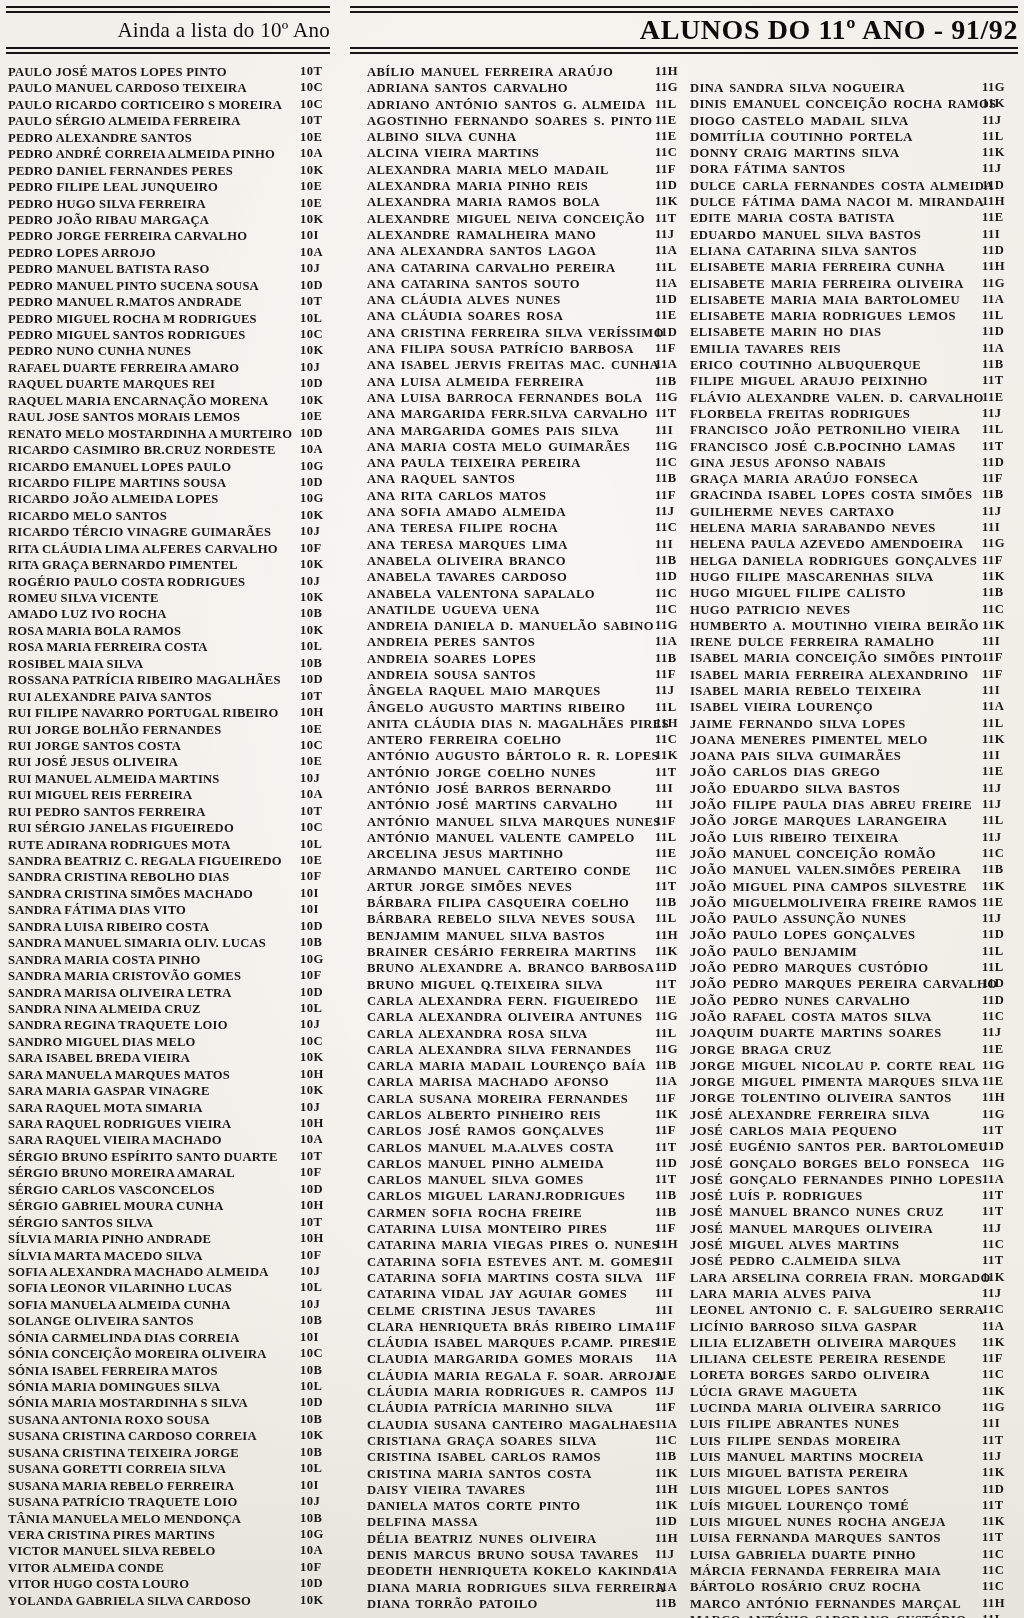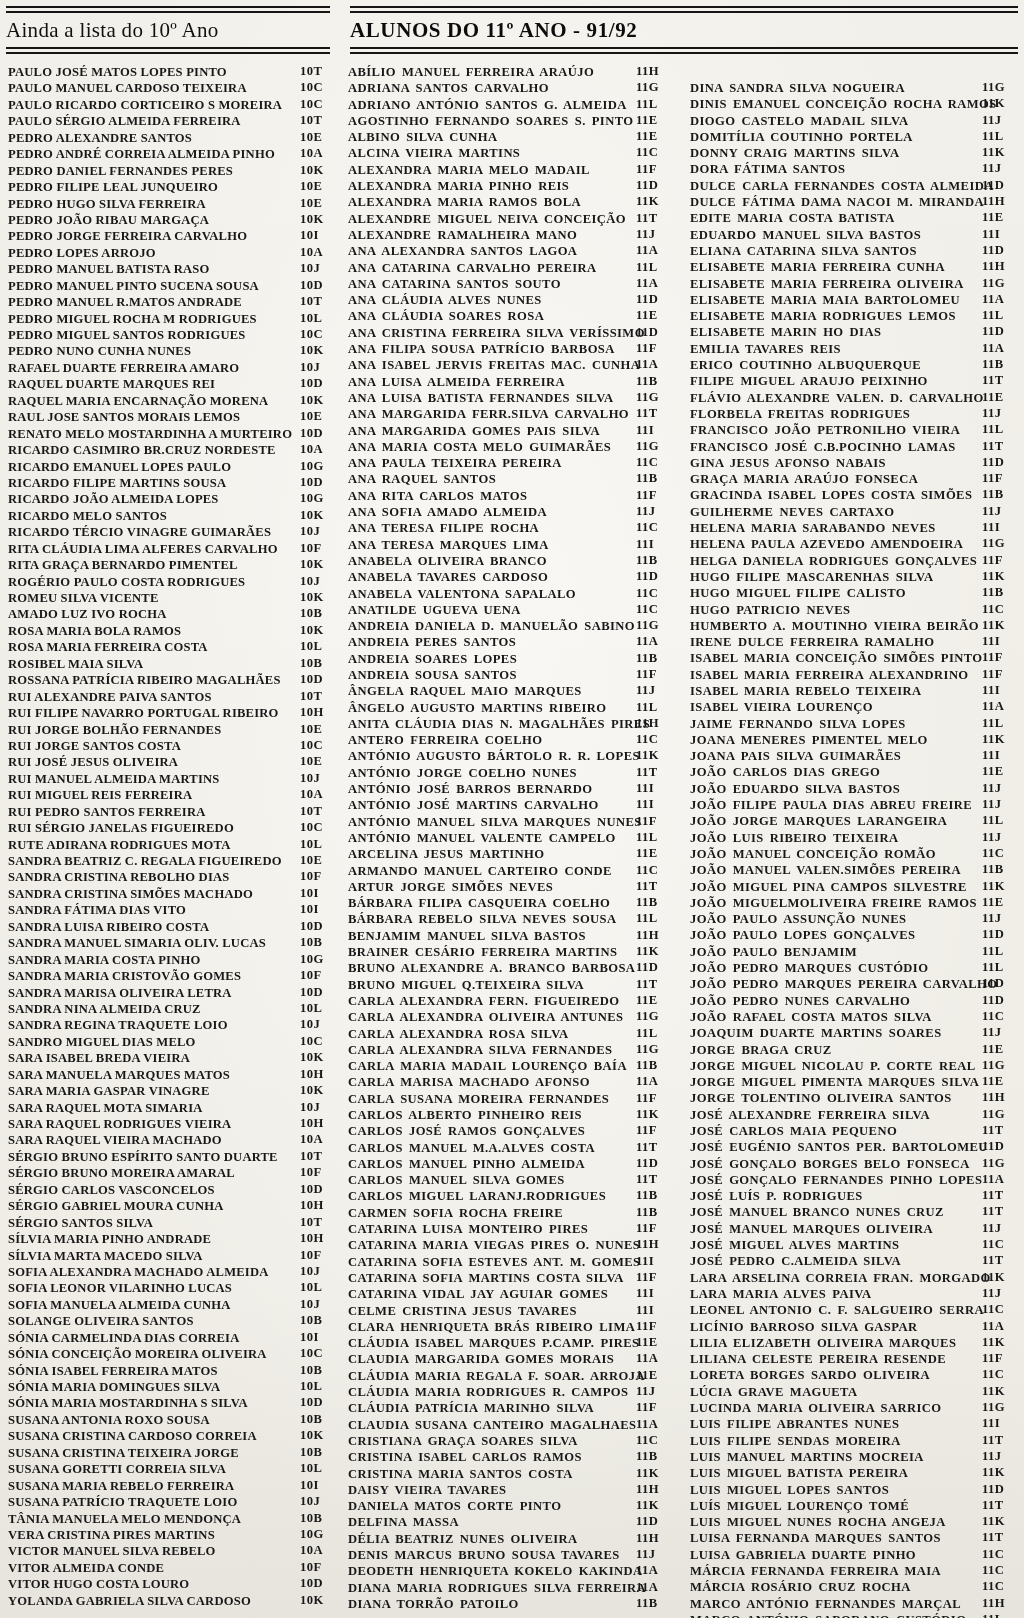--- a/index.html
+++ b/index.html
@@ -13,28 +13,28 @@
     position:relative;width:1024px;height:1618px;
     background:
       radial-gradient(ellipse at 50% 40%, rgba(255,255,255,.55), rgba(0,0,0,0) 70%),
       linear-gradient(180deg,#f2f0ea 0%,#efede6 80%,#e6e4dc 100%);
     color:#181818;
   }
   .hdr{
     position:absolute;top:6px;height:48px;
     border-top:7px double #151515;
     border-bottom:7px double #151515;
-    display:flex;align-items:center;justify-content:flex-start;
+    display:flex;align-items:center;justify-content:flex-end;
     box-sizing:border-box;
   }
   .hdr-left{left:6px;width:324px;font-size:21px;letter-spacing:.3px;color:#101010;}
-  .hdr-right{left:350px;width:668px;font-size:21px;font-weight:bold;letter-spacing:.6px;color:#0c0c0c;}
+  .hdr-right{left:350px;width:668px;font-size:28px;font-weight:bold;letter-spacing:.6px;color:#0c0c0c;}
   .col{position:absolute;top:63px;}
   .col1{left:8px;width:332px;}
-  .col2{left:348px;width:332px;}
+  .col2{left:367px;width:332px;}
   .col3{left:690px;width:334px;margin-top:16px;}
   .row{position:relative;height:16.3px;line-height:16.3px;white-space:nowrap;}
   .col1 .row{height:16.45px;line-height:16.45px;}
   .nm{font-weight:bold;font-size:12.6px;letter-spacing:.2px;}
   .col2 .nm,.col3 .nm{word-spacing:2.5px;letter-spacing:.4px;}
   .cd{position:absolute;top:0;font-weight:bold;font-size:12.6px;letter-spacing:.4px;}
   .col1 .cd{left:292px;}
   .col2 .cd{left:288px;}
   .col3 .cd{left:292px;}
 </style>
@@ -620,21 +620,21 @@
         <span class="nm">ANA ISABEL JERVIS FREITAS MAC. CUNHA</span>
         <span class="cd">11A</span>
       </div>
 
       <div class="row">
         <span class="nm">ANA LUISA ALMEIDA FERREIRA</span>
         <span class="cd">11B</span>
       </div>
 
       <div class="row">
-        <span class="nm">ANA LUISA BATISTA FERNANDES SILVA</span>
+        <span class="nm">ANA LUISA BARROCA FERNANDES BOLA</span>
         <span class="cd">11G</span>
       </div>
 
       <div class="row">
         <span class="nm">ANA MARGARIDA FERR.SILVA CARVALHO</span>
         <span class="cd">11T</span>
       </div>
 
       <div class="row">
         <span class="nm">ANA MARGARIDA GOMES PAIS SILVA</span>
@@ -1458,21 +1458,21 @@
         <span class="nm">LUISA GABRIELA DUARTE PINHO</span>
         <span class="cd">11C</span>
       </div>
 
       <div class="row">
         <span class="nm">MÁRCIA FERNANDA FERREIRA MAIA</span>
         <span class="cd">11C</span>
       </div>
 
       <div class="row">
-        <span class="nm">MÁRCIA ROSÁRIO CRUZ ROCHA</span>
+        <span class="nm">BÁRTOLO ROSÁRIO CRUZ ROCHA</span>
         <span class="cd">11C</span>
       </div>
 
       <div class="row">
         <span class="nm">MARCO ANTÓNIO FERNANDES MARÇAL</span>
         <span class="cd">11H</span>
       </div>
 
       <div class="row">
         <span class="nm">MARCO ANTÓNIO SABORANO CUSTÓDIO</span>

